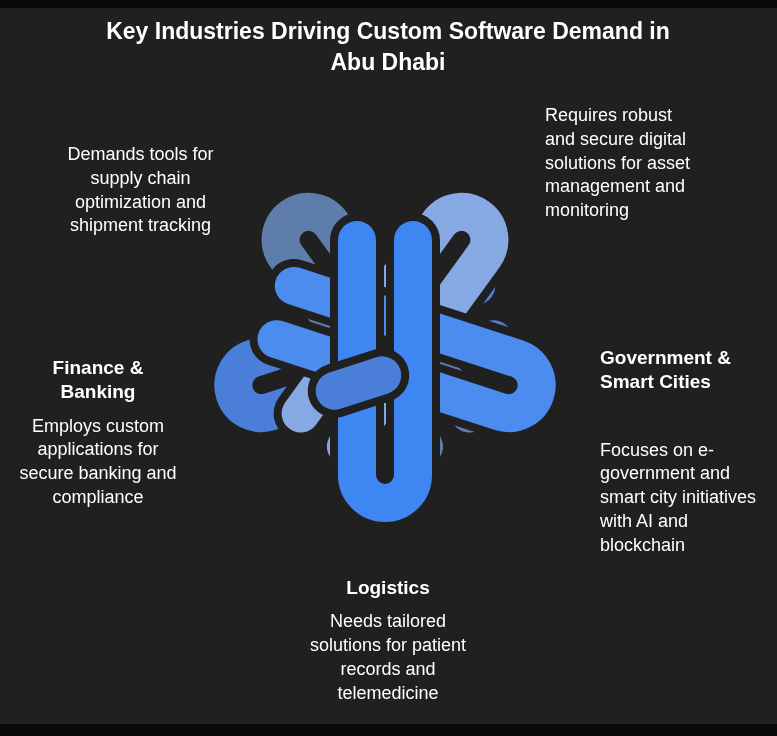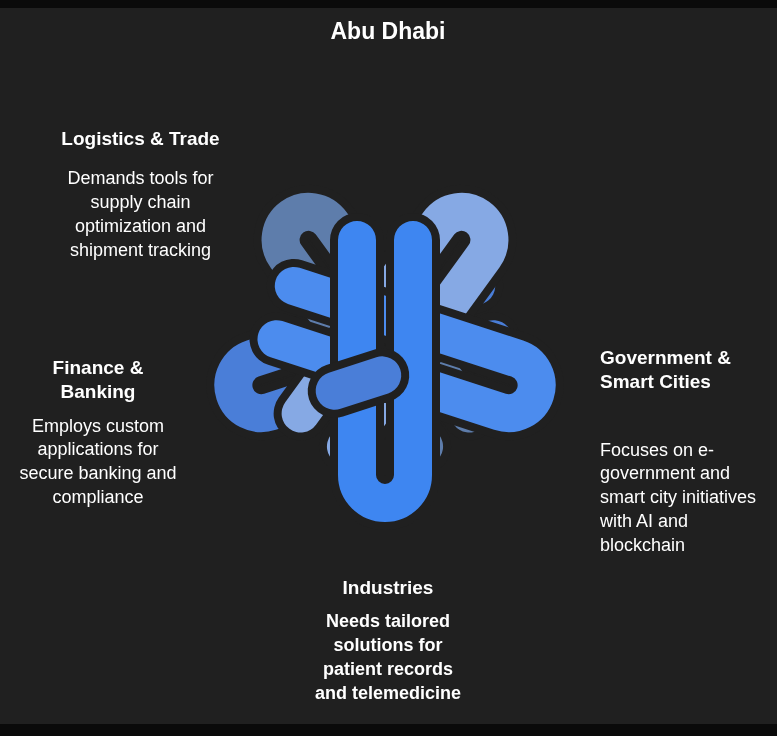--- a/index.html
+++ b/index.html
@@ -33,33 +33,34 @@
 
   #finance    { left:12px;  top:348px; width:172px; text-align:center; }
   #finance h2 { width:110px; margin:8px auto 10px auto; }
   #finance p  { width:158px; margin:0 auto; }
 
   #government    { left:600px; top:346px; width:168px; text-align:left; }
   #government h2 { width:150px; }
   #government p  { width:162px;margin-top:44px; }
 
   #healthcare   { left:298px; top:576px; width:180px; text-align:center; }
-  #healthcare p { width:158px; margin:0 auto;font-weight:bold; }
+  #healthcare p { width:158px; margin:0 auto; }
 
   #knot { position:absolute; left:185px; top:145px; }
   .knot-outline { fill:none; stroke:#202020; stroke-width:54; stroke-linecap:round; }
   .knot-band    { fill:none; stroke-width:38; stroke-linecap:round; }
 </style>
 </head>
 <body>
 
 <div class="edge-bar" id="topbar"></div>
 <div class="edge-bar" id="bottombar"></div>
 
 <div class="title">
+  <div>Key Industries Driving Custom Software Demand in</div>
   <div>Abu Dhabi</div>
 </div>
 
 <svg id="knot" width="400" height="400" viewBox="-200 -200 400 400" aria-hidden="true">
 
   <g transform="rotate(-108)">
     <path class="knot-outline" d="M -28 105 L -28 -130 A 28 28 0 0 1 28 -130 L 28 105"></path>
     <path class="knot-band" d="M -28 105 L -28 -130 A 28 28 0 0 1 28 -130 L 28 105" stroke="#4a7ed8"></path>
   </g>
 
@@ -83,33 +84,33 @@
     <path class="knot-band" d="M -28 105 L -28 -130 A 28 28 0 0 1 28 -130 L 28 105" stroke="#3e86f1"></path>
   </g>
 
   <g transform="rotate(-108)">
     <path class="knot-outline" d="M -28 -62 L -28 -12"></path>
     <path class="knot-band" d="M -28 -62 L -28 -12" stroke="#4a7ed8"></path>
   </g>
 </svg>
 
 <div class="block" id="logistics">
-  <h2>Logistics &amp; Trade</h2>
   <p>Demands tools for supply chain optimization and shipment tracking</p>
 </div>
 
 <div class="block" id="oilgas">
+  <p>Requires robust and secure digital solutions for asset management and monitoring</p>
 </div>
 
 <div class="block" id="finance">
   <h2>Finance &amp; Banking</h2>
   <p>Employs custom applications for secure banking and compliance</p>
 </div>
 
 <div class="block" id="government">
   <h2>Government &amp; Smart Cities</h2>
   <p>Focuses on e-government and smart city initiatives with AI and blockchain</p>
 </div>
 
 <div class="block" id="healthcare">
-  <h2>Industries</h2>
+  <h2>Logistics</h2>
   <p>Needs tailored solutions for patient records and telemedicine</p>
 </div>
 
 </body></html>

